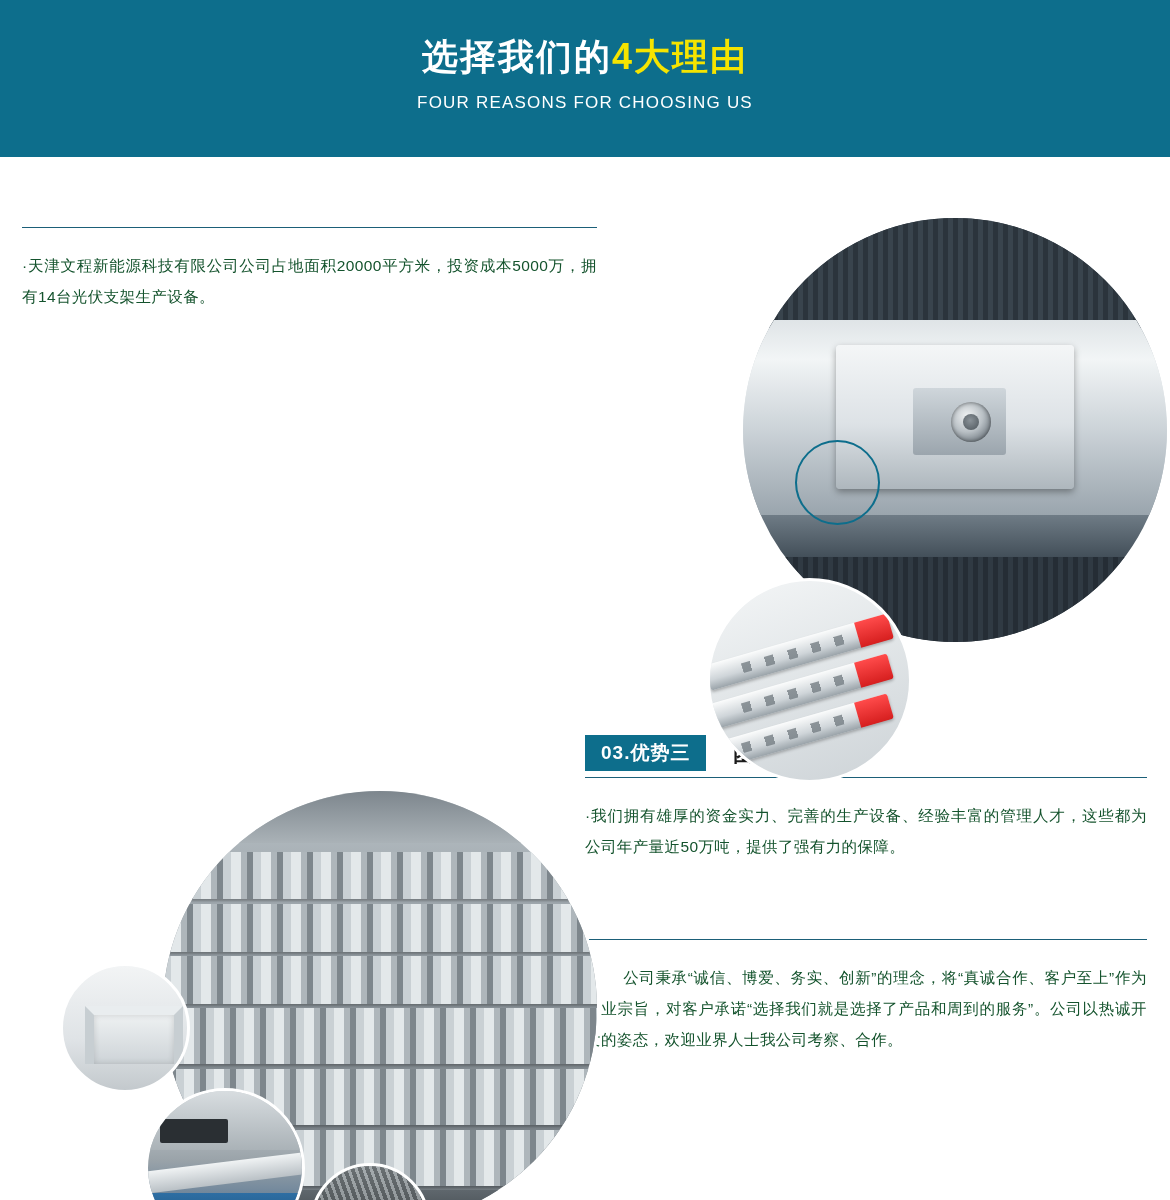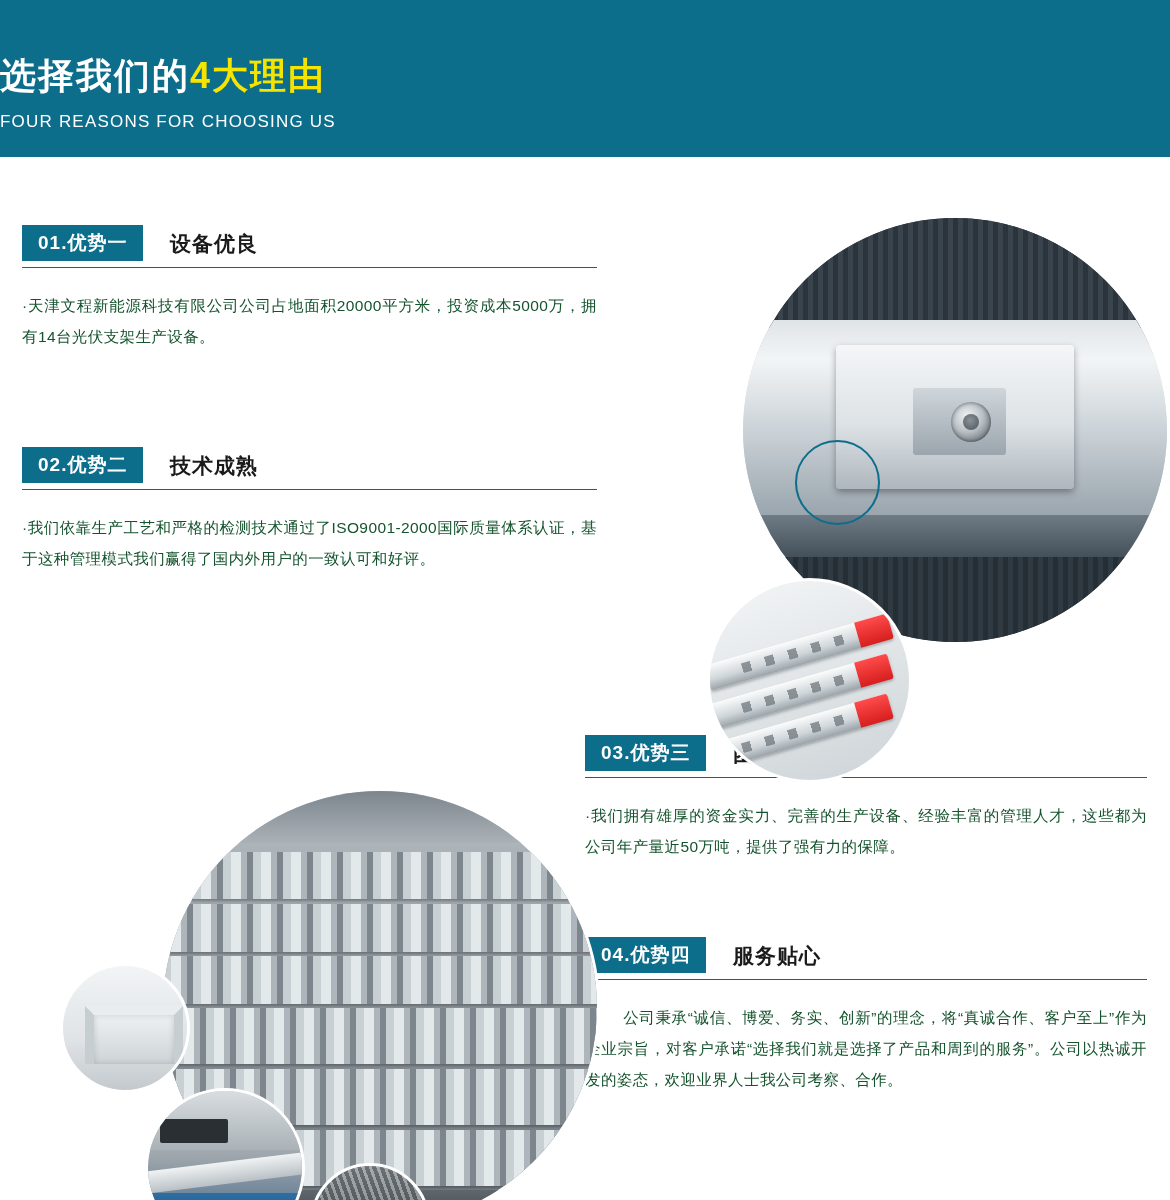--- a/index.html
+++ b/index.html
@@ -19,21 +19,22 @@
   
   .banner {
     width: 1170px;
     height: 157px;
     background: #0d6e8c;
     position: relative;
     box-sizing: border-box;
   }
   .banner-inner {
     width: 100%;
-    padding-top: 56px;
+    text-align: center;
+    padding-top: 37px;
     box-sizing: border-box;
   }
   .banner-title {
     font-size: 36px;
     font-weight: bold;
     color: #ffffff;
     letter-spacing: 2px;
     line-height: 1.1;
     white-space: nowrap;
   }
@@ -289,51 +290,35 @@
     <div class="banner-title">
       <span>选择我们的</span><span class="hl">4大理由</span>
     </div>
     <div class="banner-sub">FOUR REASONS FOR CHOOSING US</div>
   </div>
 </header>
 
 <main class="content">
 
   <section class="reason" id="reason-1">
-    <div class="reason-head">
-      <span class="reason-tag">01.优势一</span>
-      <span class="reason-name">设备优良</span>
-    </div>
     <div class="reason-rule"></div>
     <p class="reason-body">·天津文程新能源科技有限公司公司占地面积20000平方米，投资成本5000万，拥有14台光伏支架生产设备。</p>
   </section>
 
-  <section class="reason" id="reason-2">
-    <div class="reason-head">
-      <span class="reason-tag">02.优势二</span>
-      <span class="reason-name">技术成熟</span>
-    </div>
-    <div class="reason-rule"></div>
-    <p class="reason-body">·我们依靠生产工艺和严格的检测技术通过了ISO9001-2000国际质量体系认证，基于这种管理模式我们赢得了国内外用户的一致认可和好评。</p>
-  </section>
 
   <section class="reason" id="reason-3">
     <div class="reason-head">
       <span class="reason-tag">03.优势三</span>
       <span class="reason-name">团队可靠</span>
     </div>
     <div class="reason-rule"></div>
     <p class="reason-body">·我们拥有雄厚的资金实力、完善的生产设备、经验丰富的管理人才，这些都为公司年产量近50万吨，提供了强有力的保障。</p>
   </section>
 
   <section class="reason" id="reason-4">
-    <div class="reason-head">
-      <span class="reason-tag">04.优势四</span>
-      <span class="reason-name">服务贴心</span>
-    </div>
     <div class="reason-rule"></div>
     <p class="reason-body">·　　公司秉承“诚信、博爱、务实、创新”的理念，将“真诚合作、客户至上”作为企业宗旨，对客户承诺“选择我们就是选择了产品和周到的服务”。公司以热诚开发的姿态，欢迎业界人士我公司考察、合作。</p>
   </section>
 
   <figure class="circle" id="photo-clamp">
     <span class="rail-dark-top"></span>
     <span class="rail-body"></span>
     <span class="rail-dark-bottom"></span>
     <span class="clamp-block"></span>
     <span class="clamp-notch"></span>

